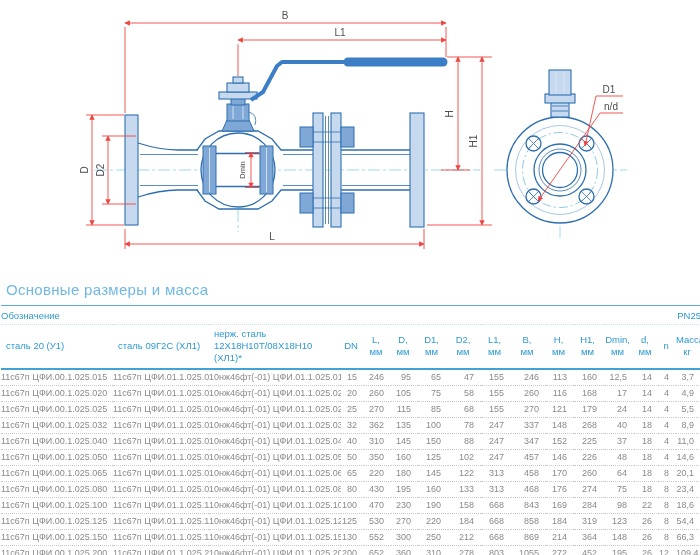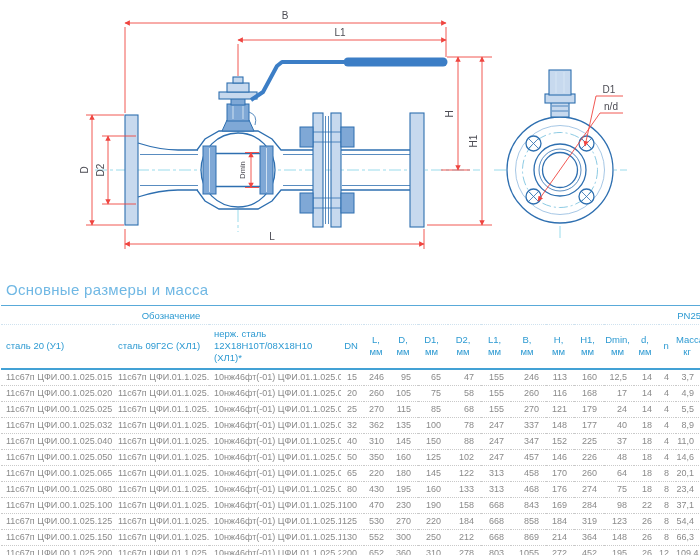--- a/index.html
+++ b/index.html
@@ -16,27 +16,27 @@
   .dash{stroke:#7fc4e0;fill:none;stroke-width:0.9;stroke-dasharray:9 3 2 3;}
   .handle{stroke:#3c7ec6;fill:none;}
   .innerline{stroke:#d8e6f4;stroke-width:0.9;fill:none;}
   .dimtext{fill:#4c4c54;font-size:10px;}
   .dimtext-sm{fill:#4c4c54;font-size:7.5px;}
   .table-block{padding:0 1px;}
   .table-title{color:#70b8e4;font-size:15px;letter-spacing:0.3px;padding:3px 16px 7px 5px;}
   table{width:698px;border-collapse:collapse;table-layout:fixed;border-top:1px solid #59aad9;}
   th,td{font-weight:normal;padding:0;margin:0;}
   tr.h1 th{color:#2d9ad2;font-size:9.5px;padding:4px 0 3px;border-bottom:1px dotted #cfe2ef;}
-  th.des-h{text-align:center;padding-left:5px;}
+  th.des-h{text-align:left;padding-left:5px;}
   th.pn-h{text-align:right;}
   tr.h2 th{color:#2d9ad2;font-size:9.5px;vertical-align:middle;border-bottom:2px solid #43a1d5;padding:3px 0 4px;line-height:1.25;}
   tr.h2 th.mat{text-align:left;padding-left:5px;margin-top:28px;}
   tr.h2 th.num{text-align:center;padding-right:3px;}
   tbody td{color:#8a8a8a;font-size:9px;border-bottom:1px dotted #c9c9c9;height:15px;vertical-align:middle;white-space:nowrap;overflow:hidden;}
-  td.des{text-align:left;padding-left:5px;margin-top:28px;}
+  td.des{text-align:left;margin-top:28px;}
   td.num{text-align:right;padding-right:7px;}
 </style>
 </head>
 <body>
 
 <div class="sheet">
 
   <svg class="drawing" width="700" height="278" viewBox="0 0 700 278">
     <defs>
       <marker id="ar" viewBox="0 0 10 10" refX="9" refY="5" markerWidth="8" markerHeight="6" orient="auto-start-reverse">
@@ -344,21 +344,21 @@
             <td class="des">11с67п ЦФИ.01.1.025.032</td>
             <td class="des">10нж46фт(-01) ЦФИ.01.1.025.032</td>
             <td class="num">32</td>
             <td class="num">362</td>
             <td class="num">135</td>
             <td class="num">100</td>
             <td class="num">78</td>
             <td class="num">247</td>
             <td class="num">337</td>
             <td class="num">148</td>
-            <td class="num">177</td>
+            <td class="num">268</td>
             <td class="num">40</td>
             <td class="num">18</td>
             <td class="num">4</td>
             <td class="num">8,9</td>
           </tr>
           <tr>
             <td class="des">11с67п ЦФИ.00.1.025.040</td>
             <td class="des">11с67п ЦФИ.01.1.025.040</td>
             <td class="des">10нж46фт(-01) ЦФИ.01.1.025.040</td>
             <td class="num">40</td>
@@ -438,21 +438,21 @@
             <td class="num">230</td>
             <td class="num">190</td>
             <td class="num">158</td>
             <td class="num">668</td>
             <td class="num">843</td>
             <td class="num">169</td>
             <td class="num">284</td>
             <td class="num">98</td>
             <td class="num">22</td>
             <td class="num">8</td>
-            <td class="num">37,1</td>
+            <td class="num">18,6</td>
           </tr>
           <tr>
             <td class="des">11с67п ЦФИ.00.1.025.125</td>
             <td class="des">11с67п ЦФИ.01.1.025.125</td>
             <td class="des">10нж46фт(-01) ЦФИ.01.1.025.125</td>
             <td class="num">125</td>
             <td class="num">530</td>
             <td class="num">270</td>
             <td class="num">220</td>
             <td class="num">184</td>

